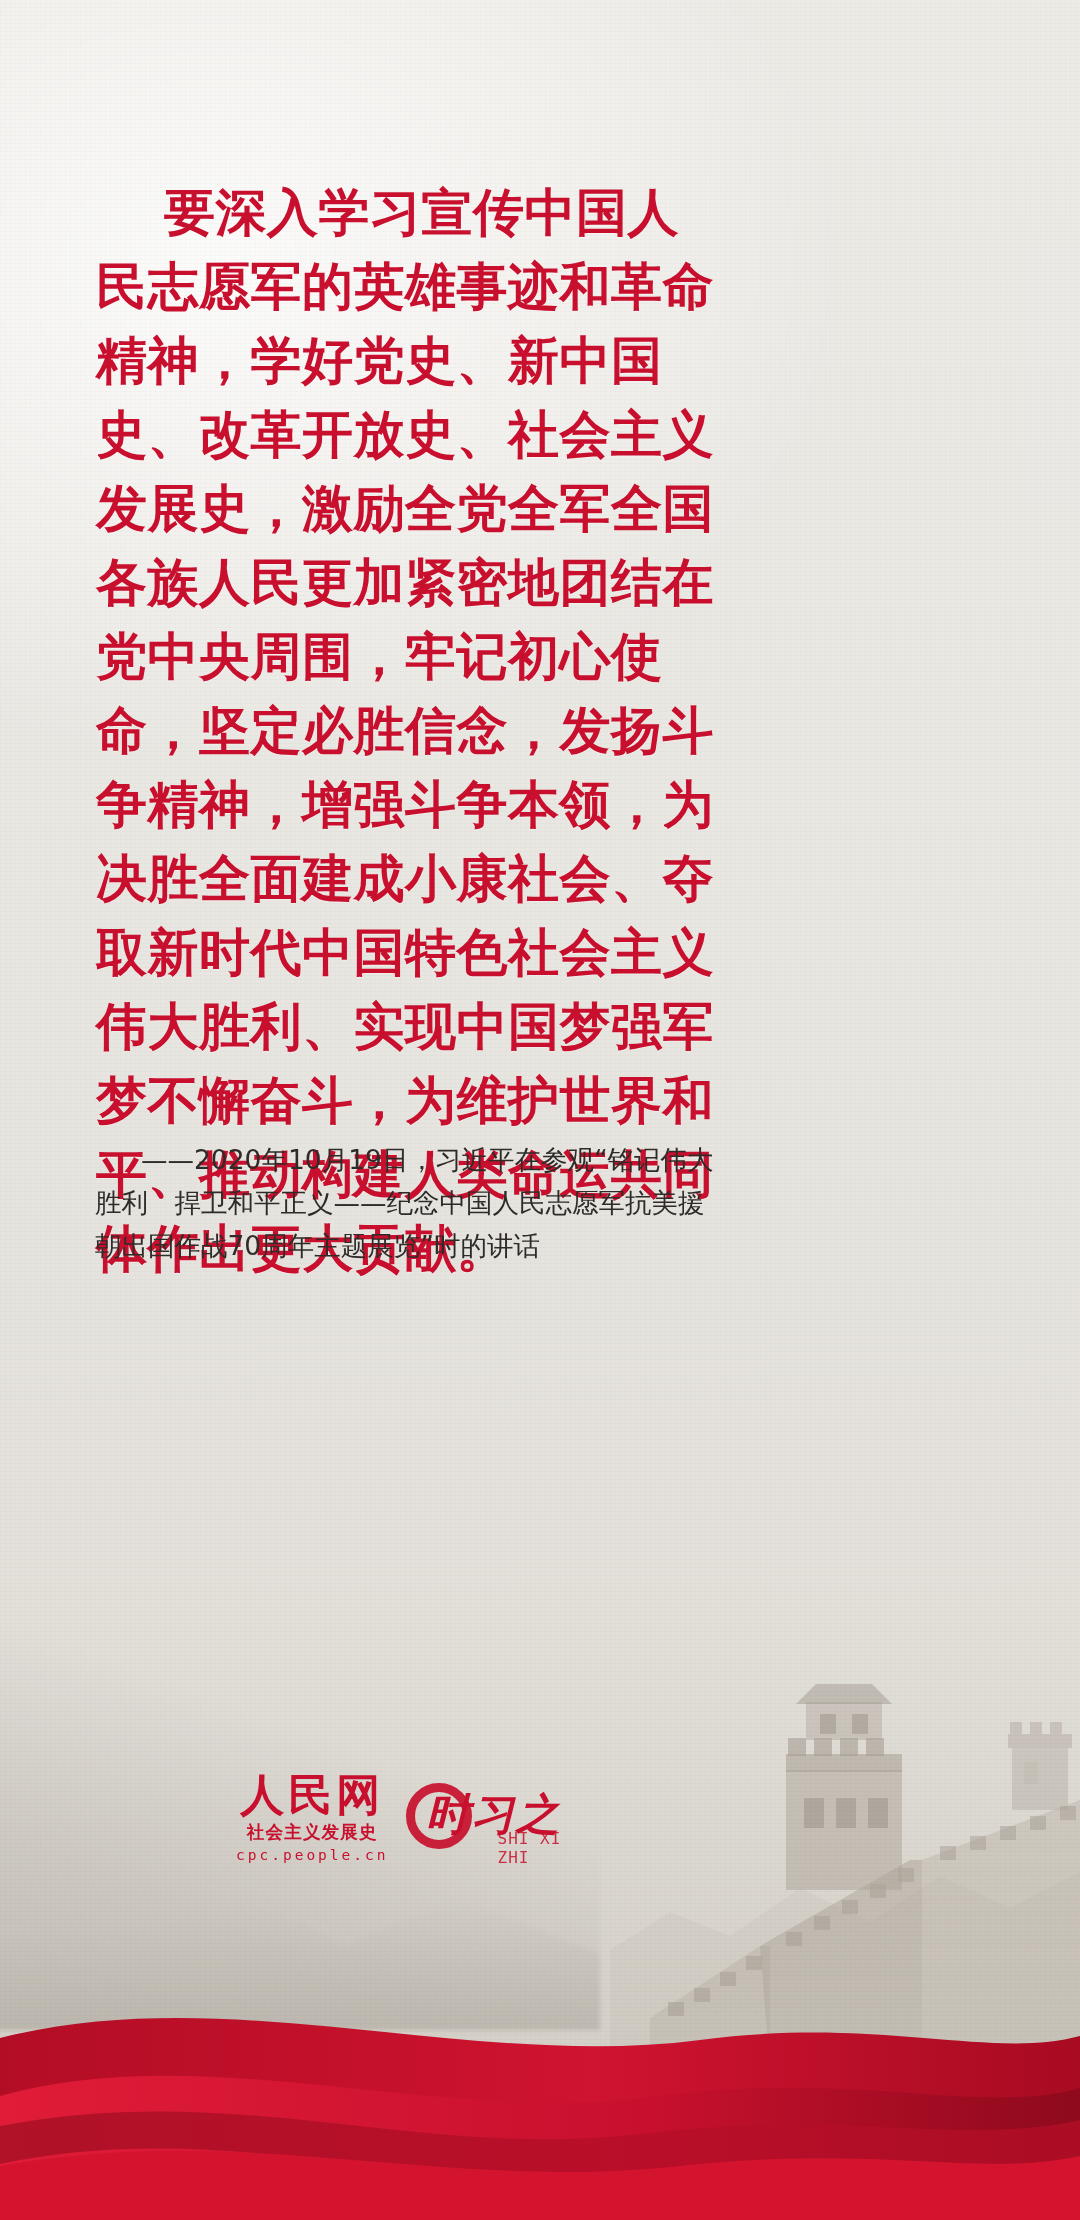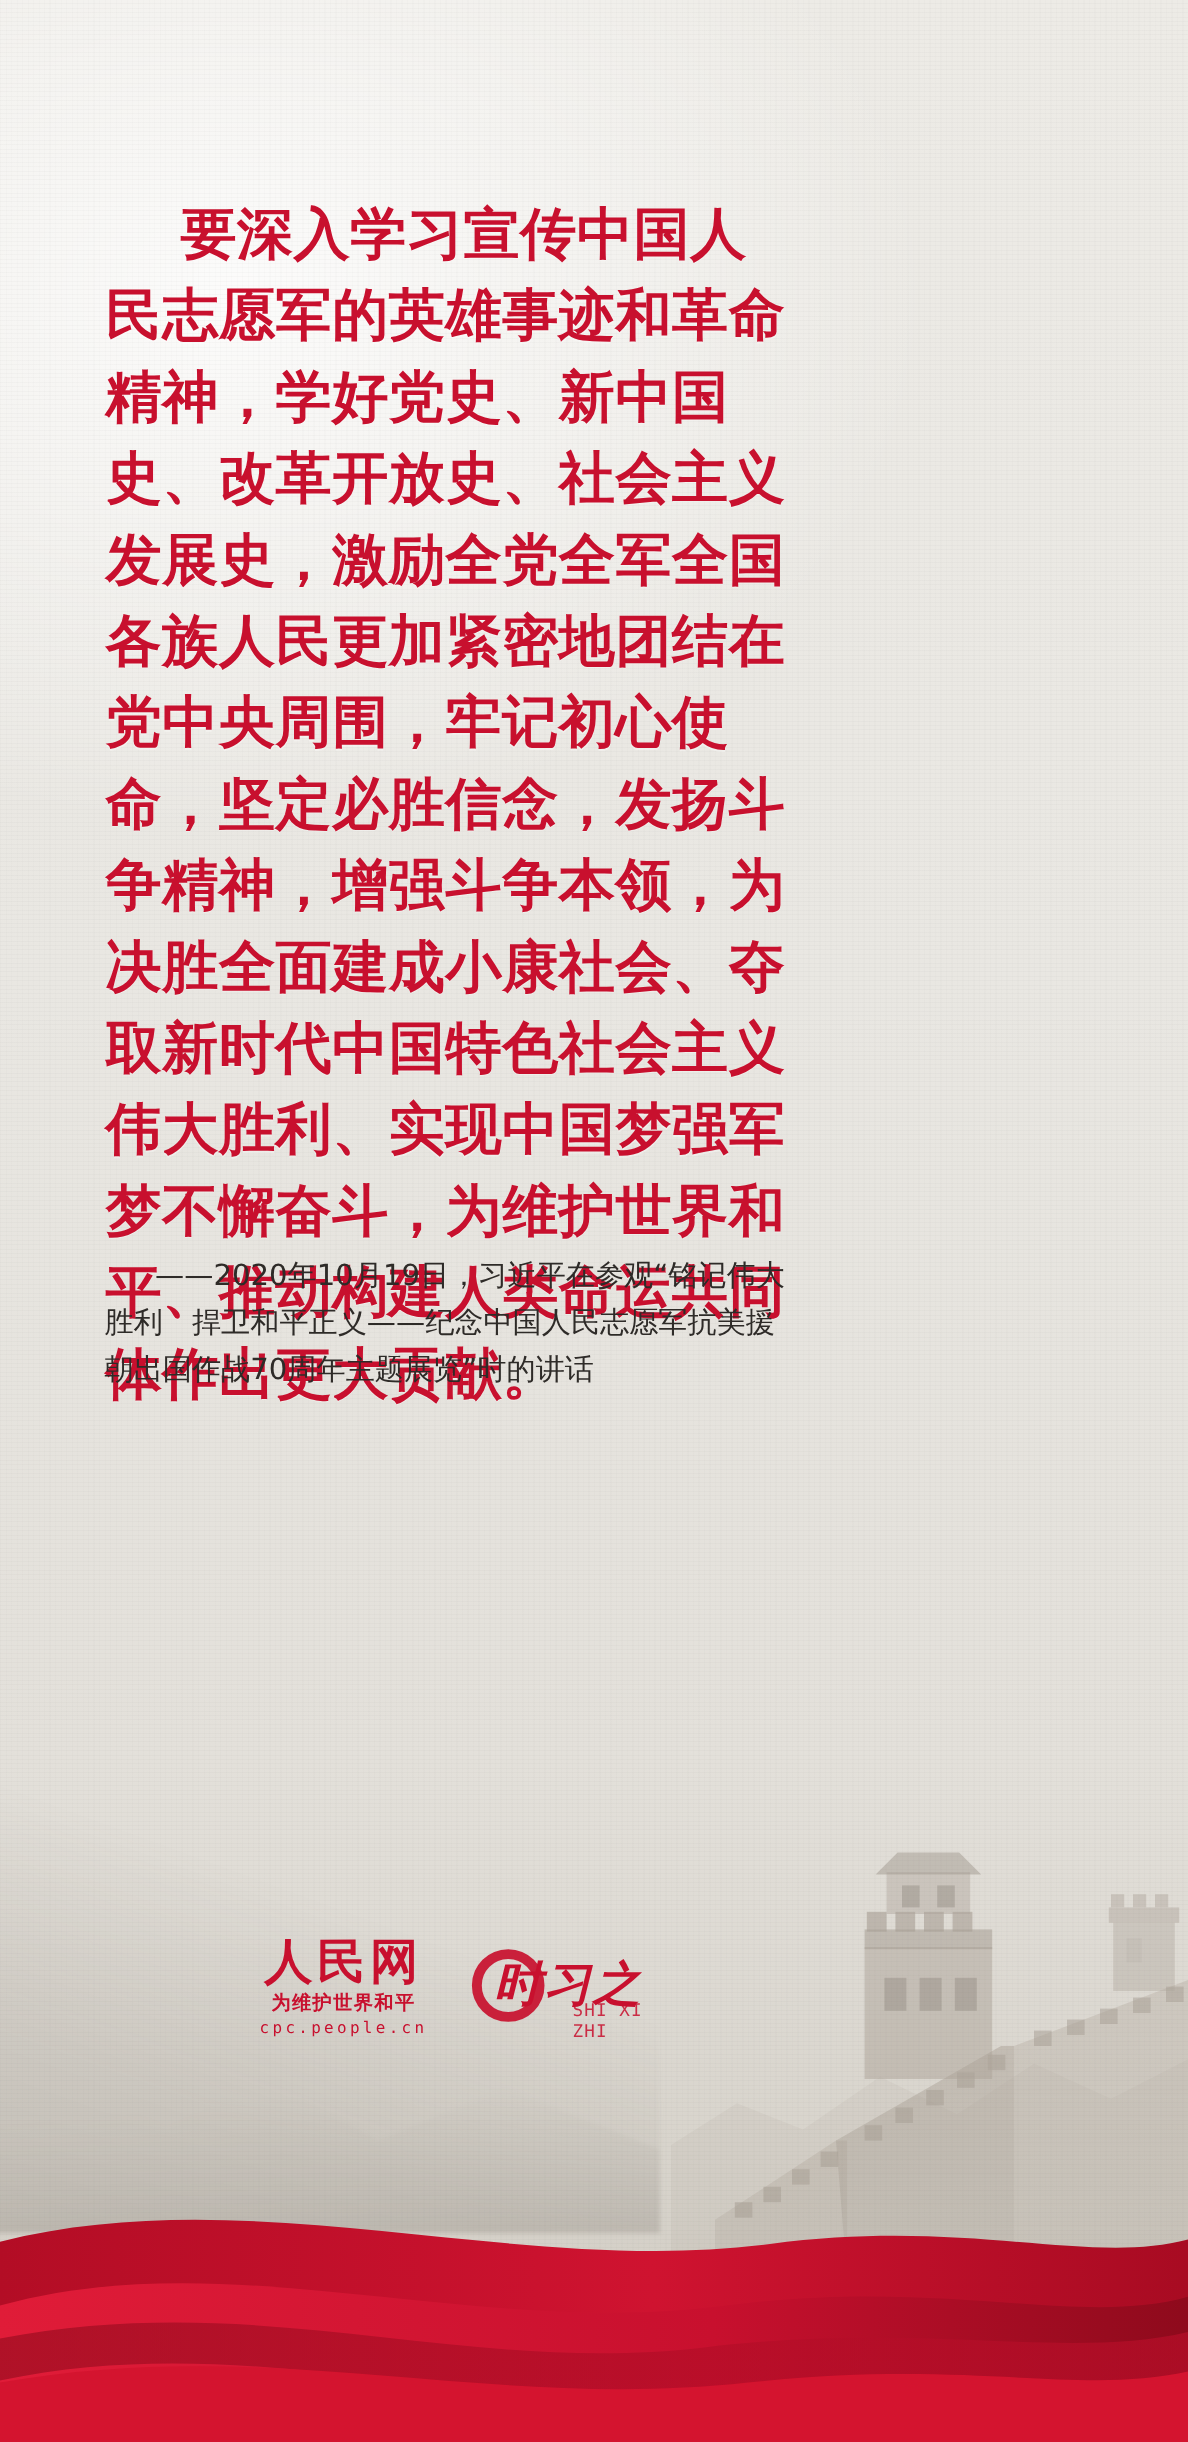--- a/index.html
+++ b/index.html
@@ -101,24 +101,24 @@
     font-size: 26.5px;
     line-height: 43px;
     text-indent: 46px;
     font-family: "DejaVu Sans", "Liberation Sans", sans-serif;
   }
 
   
   .logo-row {
     position: absolute;
     left: 236px;
-    bottom: 369px;
+    bottom: 358px;
     display: flex;
     align-items: center;
-    gap: 36px;
+    gap: 13px;
   }
 
   .people-logo {
     display: flex;
     flex-direction: column;
     align-items: center;
     line-height: 1;
   }
   .people-logo .cn {
     font-family: "DejaVu Serif", serif;
@@ -266,21 +266,21 @@
     </svg>
   </div>
 
   <div class="quote">要深入学习宣传中国人民志愿军的英雄事迹和革命精神，学好党史、新中国史、改革开放史、社会主义发展史，激励全党全军全国各族人民更加紧密地团结在党中央周围，牢记初心使命，坚定必胜信念，发扬斗争精神，增强斗争本领，为决胜全面建成小康社会、夺取新时代中国特色社会主义伟大胜利、实现中国梦强军梦不懈奋斗，为维护世界和平、推动构建人类命运共同体作出更大贡献。</div>
 
   <div class="source">——2020年10月19日，习近平在参观“铭记伟大胜利　捍卫和平正义——纪念中国人民志愿军抗美援朝出国作战70周年主题展览”时的讲话</div>
 
   <div class="logo-row">
     <div class="people-logo">
       <div class="cn">人民网</div>
-      <div class="sub">为维护世界和平</div>
+      <div class="sub">社会主义发展史</div>
       <div class="url">cpc.people.cn</div>
     </div>
 
     <div class="sx-logo">
       <div class="sx-ring"></div>
       <div class="sx-text">时习之</div>
       <div class="sx-pin">SHI XI ZHI</div>
     </div>
   </div>
 

